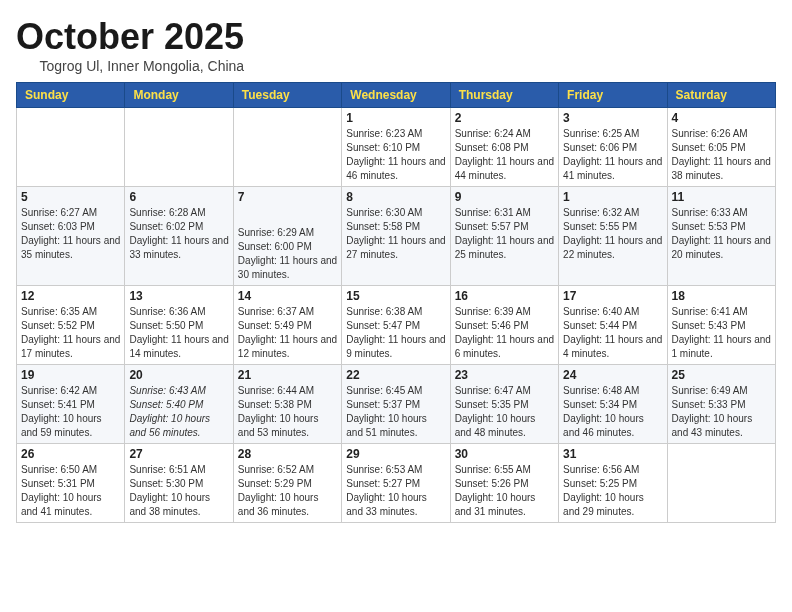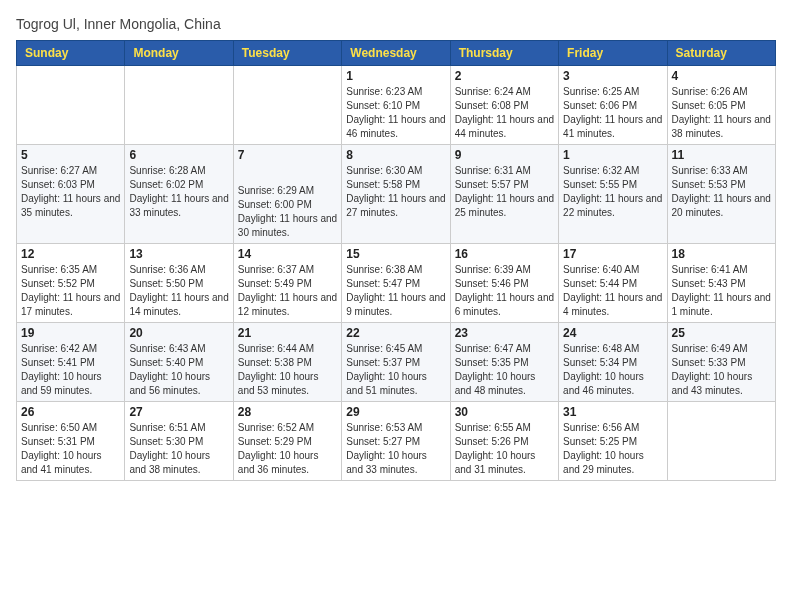--- a/index.html
+++ b/index.html
@@ -73,20 +73,21 @@
     }
     .empty-cell {
       background: #fff !important;
     }
   </style>
 </head>
 <body>
 
 <div class="header-area">
   <div class="title-area">
+    <div class="calendar-title">October 2025</div>
     <div class="calendar-subtitle">Togrog Ul, Inner Mongolia, China</div>
   </div>
 </div>
 
 <table class="calendar-table">
   <thead>
     <tr>
     <th>Sunday</th>
         <th>Monday</th>
         <th>Tuesday</th>
@@ -216,21 +217,21 @@
       </tr>
       <tr>
         <td>
           <span class="day-number">19</span>
           <div class="cell-content" style="white-space: pre-line;">Sunrise: 6:42 AM
 Sunset: 5:41 PM
 Daylight: 10 hours and 59 minutes.</div>
         </td>
         <td>
           <span class="day-number">20</span>
-          <div class="cell-content" style="white-space: pre-line;">Sunrise: 6:43 AM
+          <div class="cell-content" style="white-space: pre-line; font-style: italic;">Sunrise: 6:43 AM
 Sunset: 5:40 PM
 Daylight: 10 hours and 56 minutes.</div>
         </td>
         <td>
           <span class="day-number">21</span>
           <div class="cell-content" style="white-space: pre-line;">Sunrise: 6:44 AM
 Sunset: 5:38 PM
 Daylight: 10 hours and 53 minutes.</div>
         </td>
         <td>

